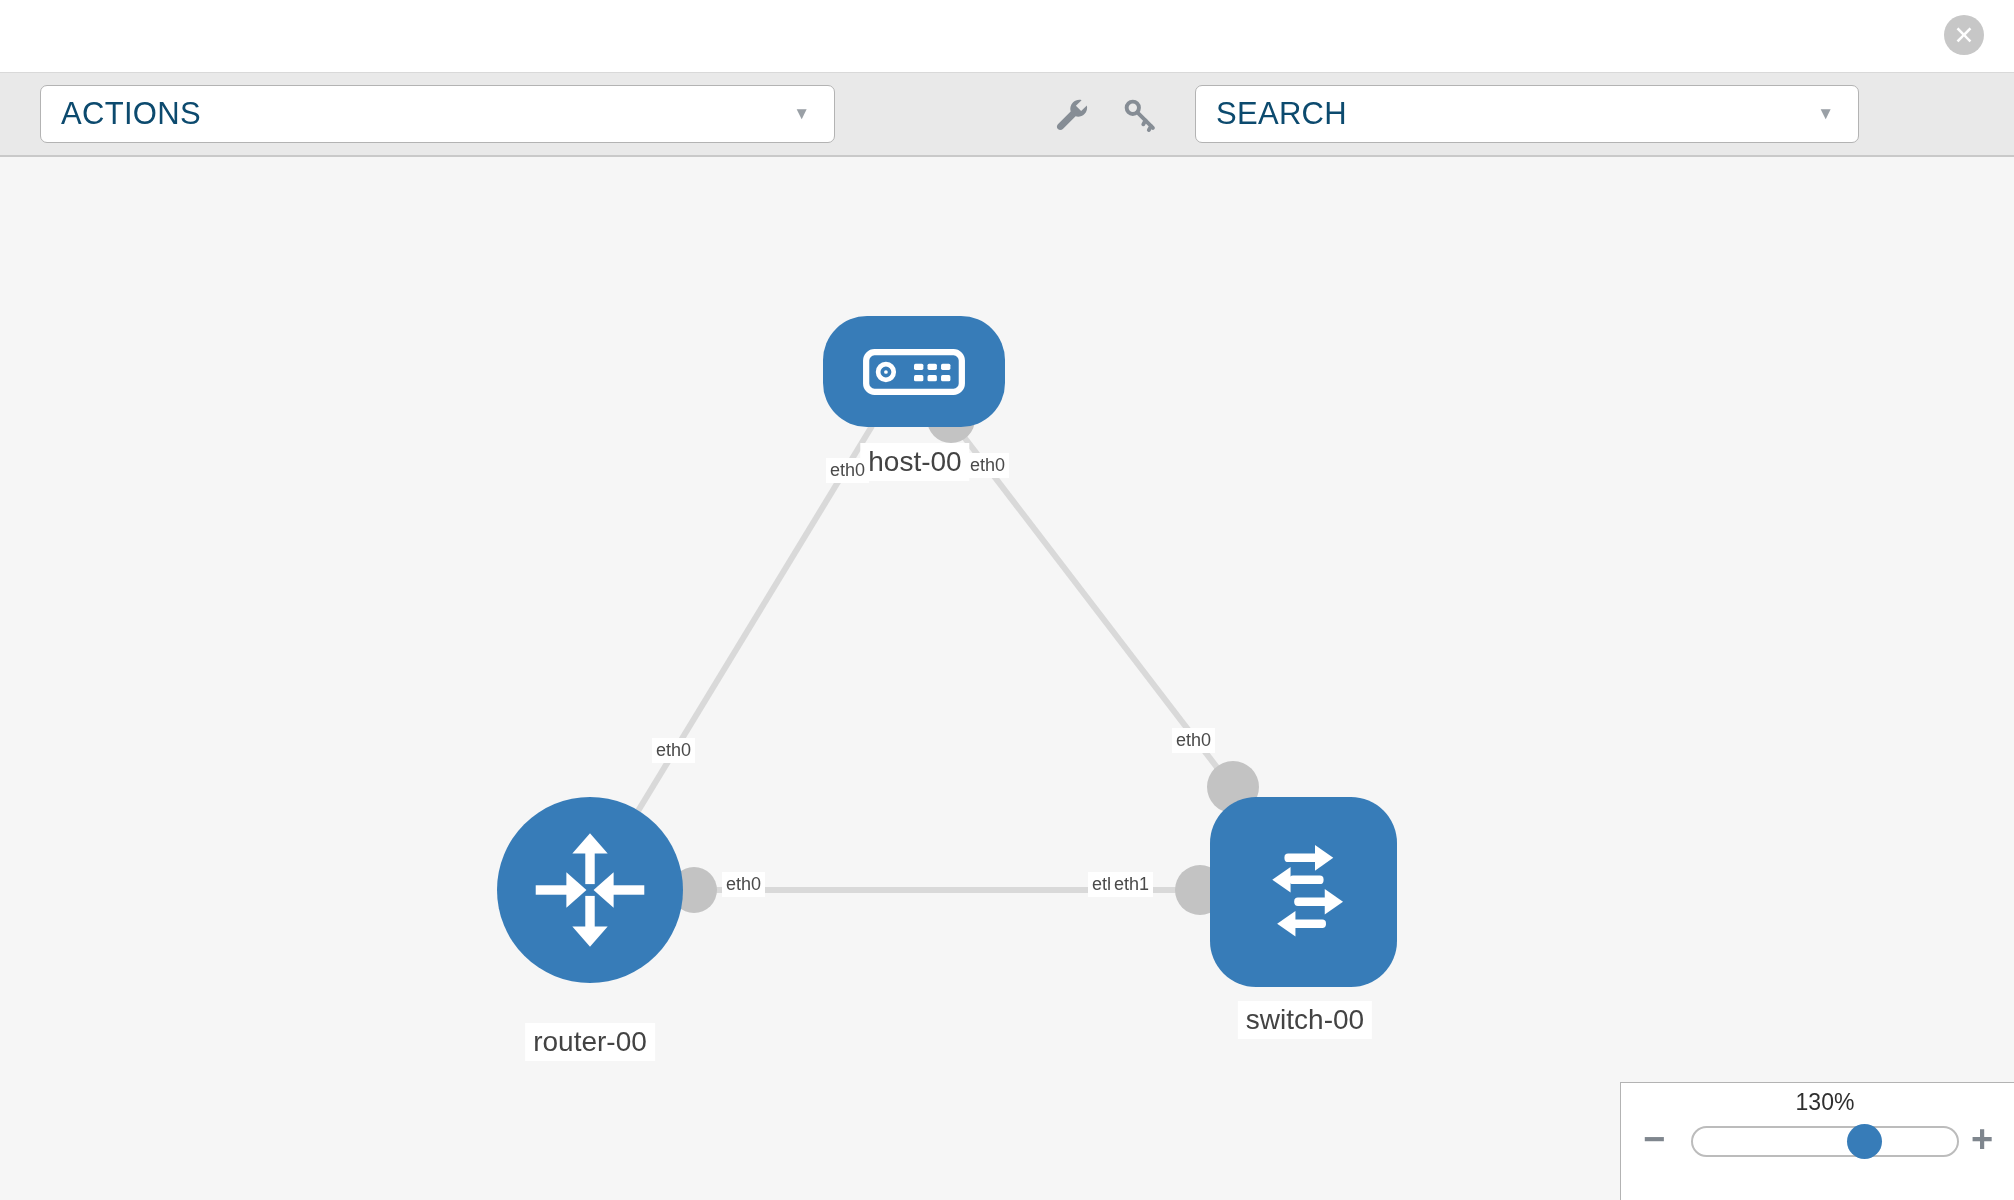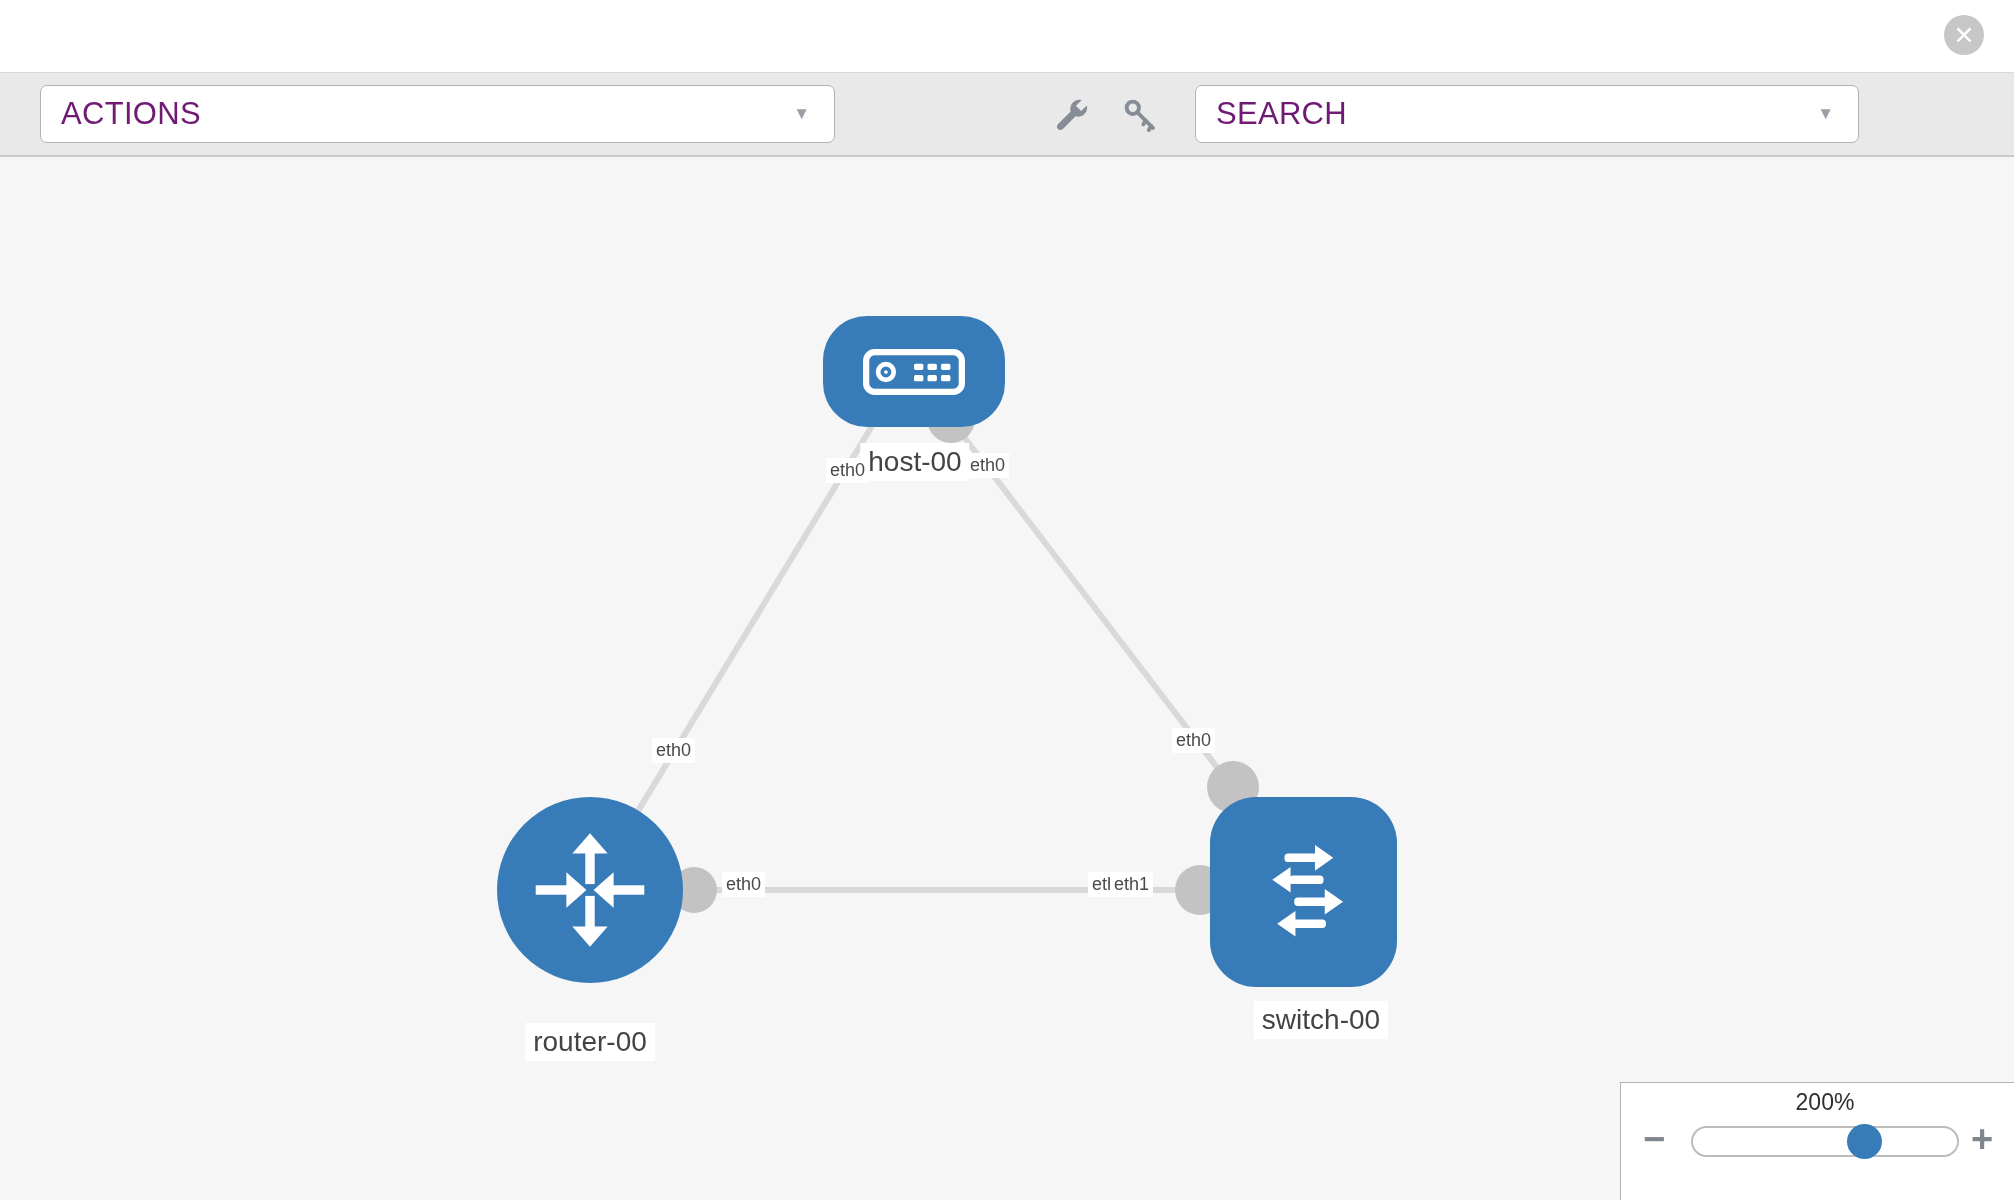--- a/index.html
+++ b/index.html
@@ -13,21 +13,21 @@
   #close-btn{position:absolute;left:1944px;top:15px;width:40px;height:40px;border-radius:50%;
     background:#c7c7c7;color:#ffffff;display:flex;align-items:center;justify-content:center;
     font-size:25px;font-weight:900;cursor:pointer;user-select:none;}
 
   
   #toolbar{position:absolute;left:0;top:73px;width:2014px;height:84px;background:#e9e9e9;
     border-bottom:2px solid #c9c9c9;box-sizing:border-box;z-index:29;}
   .select-box{position:absolute;top:12px;height:58px;background:#ffffff;border:1px solid #b3b3b3;
     border-radius:7px;box-sizing:border-box;display:flex;align-items:center;
     justify-content:space-between;padding:0 24px 0 20px;cursor:pointer;}
-  .select-box .ph{font-size:31px;color:#701a75;letter-spacing:.3px;}
+  .select-box .ph{font-size:31px;color:#0c4a6e;letter-spacing:.3px;}
   .select-box .arrow{font-size:17px;color:#9aa0a6;}
   #actions-select{left:40px;width:795px;}
   #search-select{left:1195px;width:664px;}
   .tool-icon{position:absolute;top:24px;width:36px;height:36px;cursor:pointer;}
   #wrench-icon{left:1054px;}
   #key-icon{left:1122px;}
 
   
   #canvas{position:absolute;left:0;top:157px;width:2014px;height:1043px;background:#f6f6f6;}
   #links-layer{position:absolute;left:0;top:0;width:2014px;height:1043px;}
@@ -36,21 +36,21 @@
     justify-content:center;cursor:pointer;z-index:5;}
   #node-host{left:823px;top:159px;width:182px;height:111px;border-radius:44px;}
   #node-router{left:497px;top:640px;width:186px;height:186px;border-radius:50%;}
   #node-switch{left:1210px;top:640px;width:187px;height:190px;border-radius:46px;}
 
   .chip{position:absolute;background:#ffffff;color:#4a4a4a;font-size:18px;line-height:1.15;
     padding:2px 4px;white-space:nowrap;z-index:10;}
   .node-label{font-size:28px;color:#434343;padding:3px 8px;transform:translateX(-50%);}
   #label-host{left:915px;top:286px;}
   #label-router{left:590px;top:842px;margin-top:24px;}
-  #label-switch{left:1305px;top:844px;margin-left:16px;}
+  #label-switch{left:1305px;top:844px;}
   #if-host-left{left:826px;top:301px;}
   #if-host-right{left:966px;top:296px;}
   #if-router-top{left:652px;top:581px;}
   #if-switch-top{left:1172px;top:571px;}
   #if-router-right{left:722px;top:715px;}
   #if-switch-left-under{left:1088px;top:715px;}
   #if-switch-left-over{left:1110px;top:715px;z-index:11;}
 
   
   #zoom-panel{position:absolute;left:1620px;top:1082px;width:400px;height:124px;background:#ffffff;
@@ -164,18 +164,18 @@
   <span id="if-host-left" class="chip">eth0</span>
   <span id="if-host-right" class="chip">eth0</span>
   <span id="if-router-top" class="chip">eth0</span>
   <span id="if-switch-top" class="chip">eth0</span>
   <span id="if-router-right" class="chip">eth0</span>
   <span id="if-switch-left-under" class="chip">eth0</span>
   <span id="if-switch-left-over" class="chip">eth1</span>
 </div>
 
 <div id="zoom-panel">
-  <div id="zoom-level">200%</div>
+  <div id="zoom-level">130%</div>
   <span id="zoom-minus">−</span>
   <div id="zoom-track"></div>
   <div id="zoom-handle"></div>
   <span id="zoom-plus">+</span>
 </div>
 
 </body></html>

